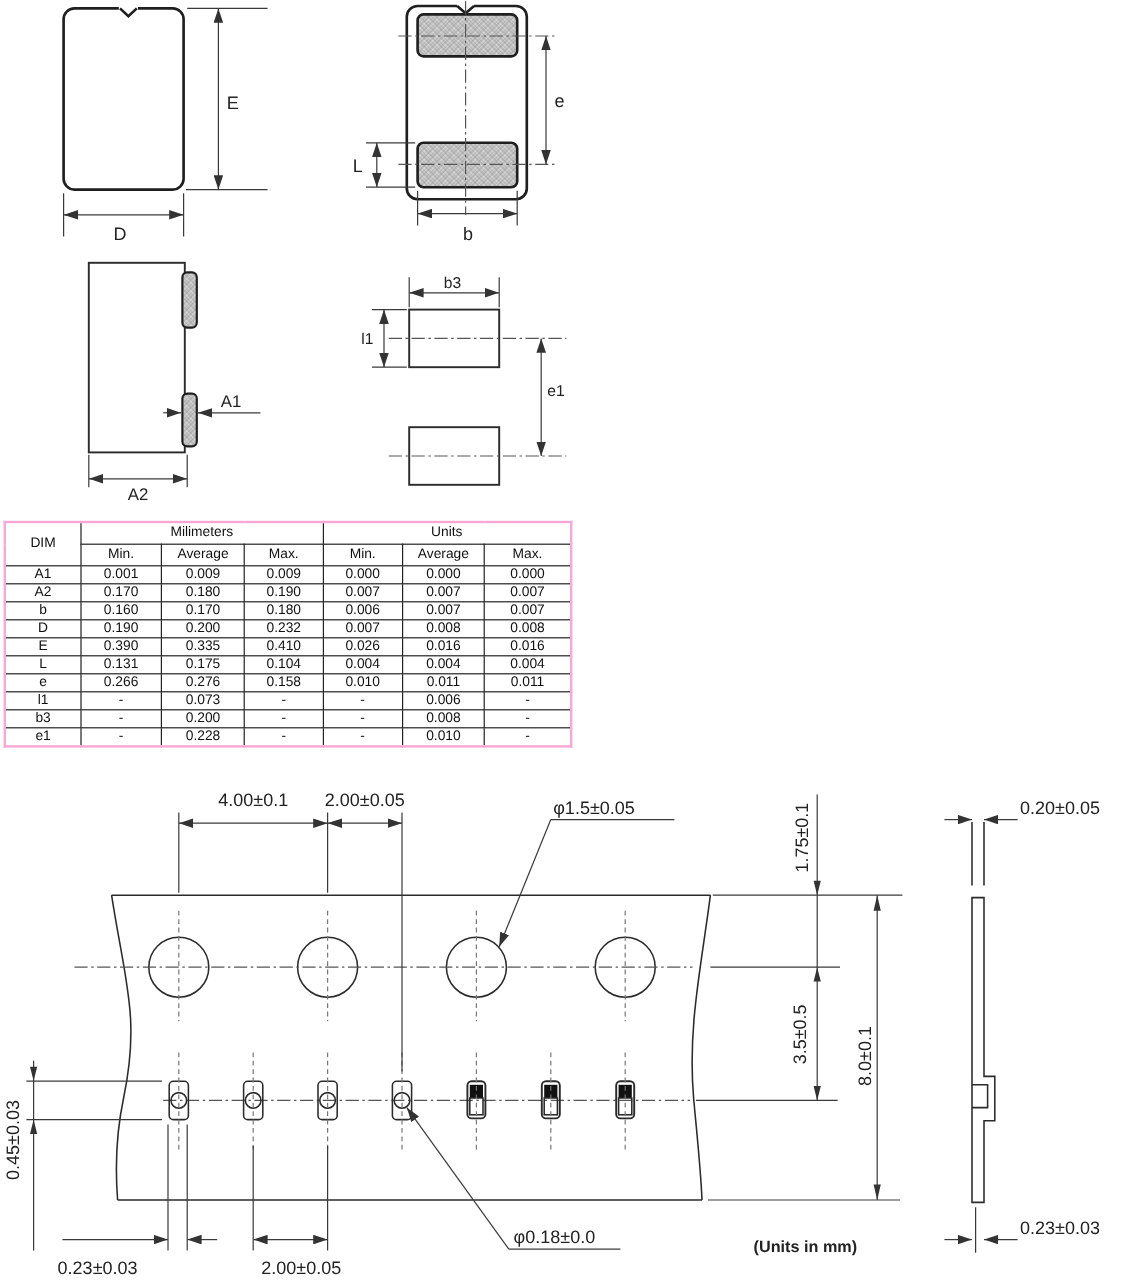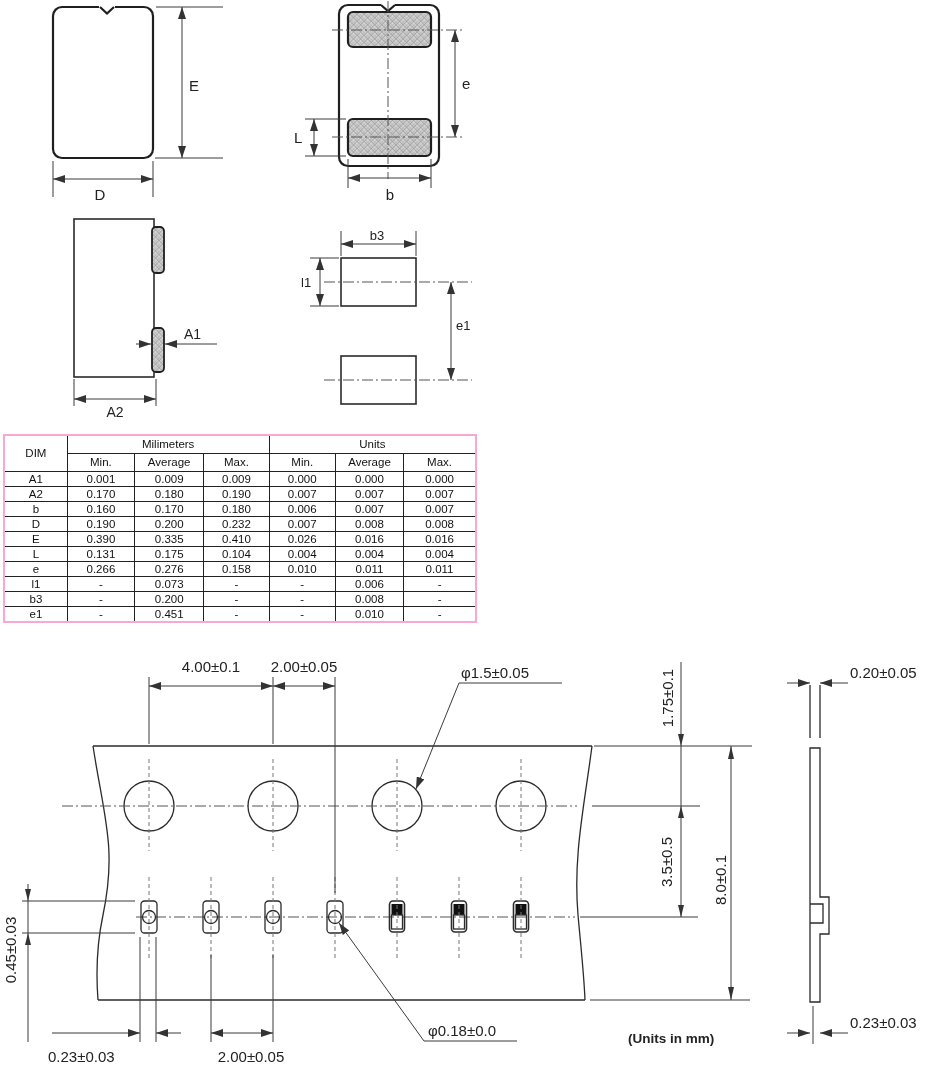--- a/index.html
+++ b/index.html
@@ -347,21 +347,21 @@
           <td>-</td>
           <td>0.200</td>
           <td>-</td>
           <td>-</td>
           <td>0.008</td>
           <td>-</td>
         </tr>
         <tr>
           <td>e1</td>
           <td>-</td>
-          <td>0.451</td>
+          <td>0.228</td>
           <td>-</td>
           <td>-</td>
           <td>0.010</td>
           <td>-</td>
         </tr>
       </tbody>
 </table>
 
 </div>
 

